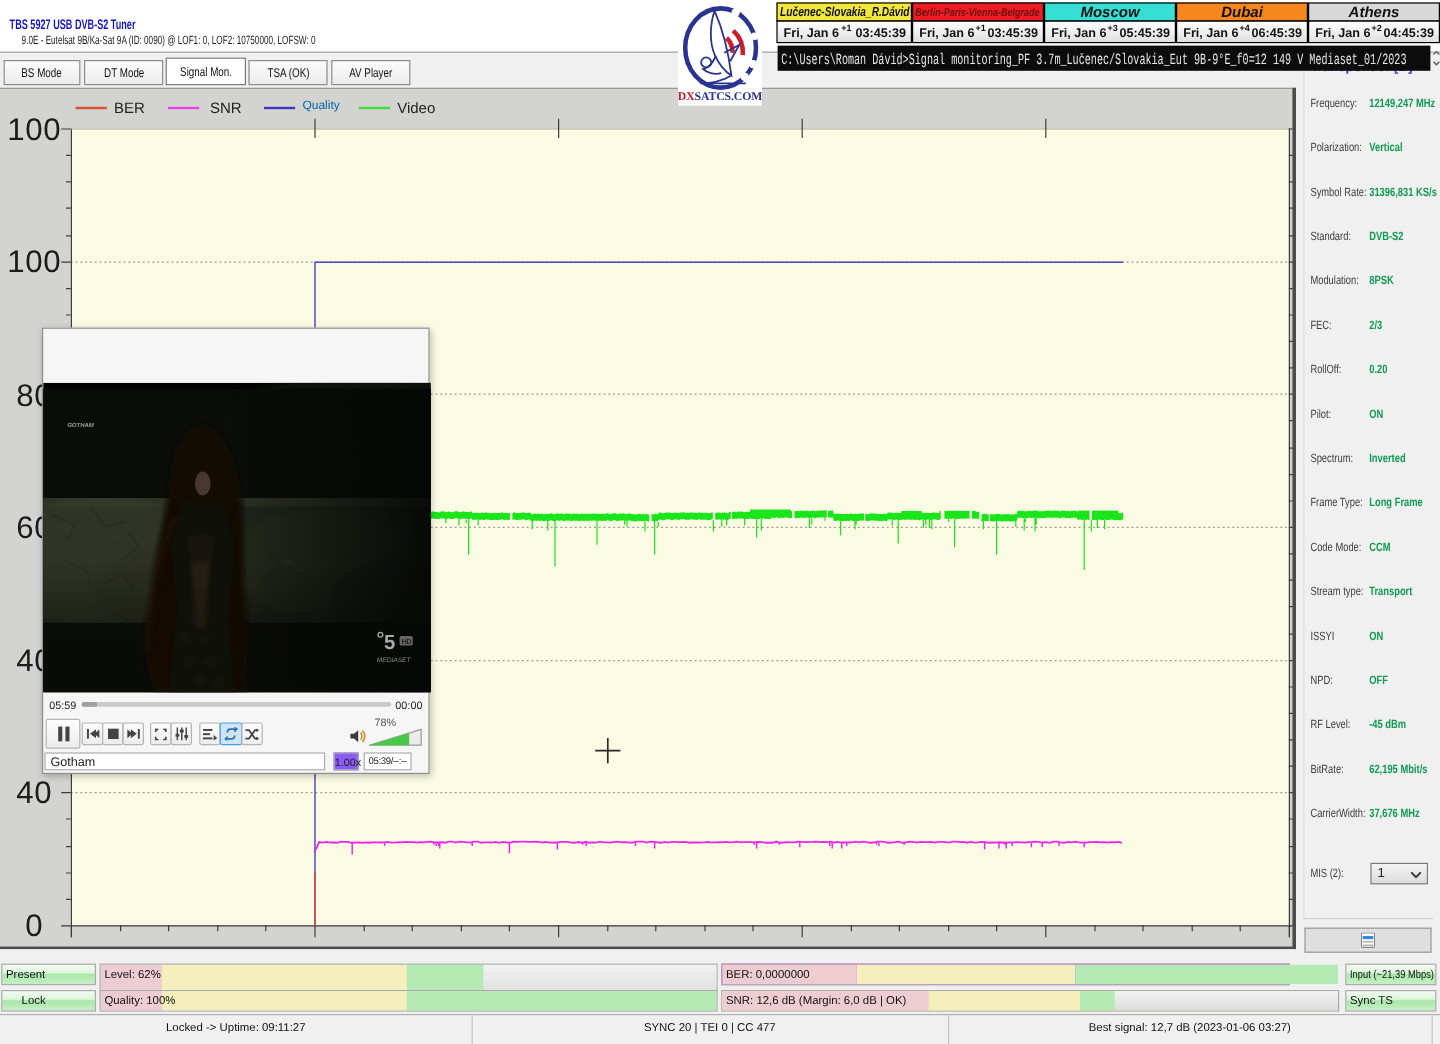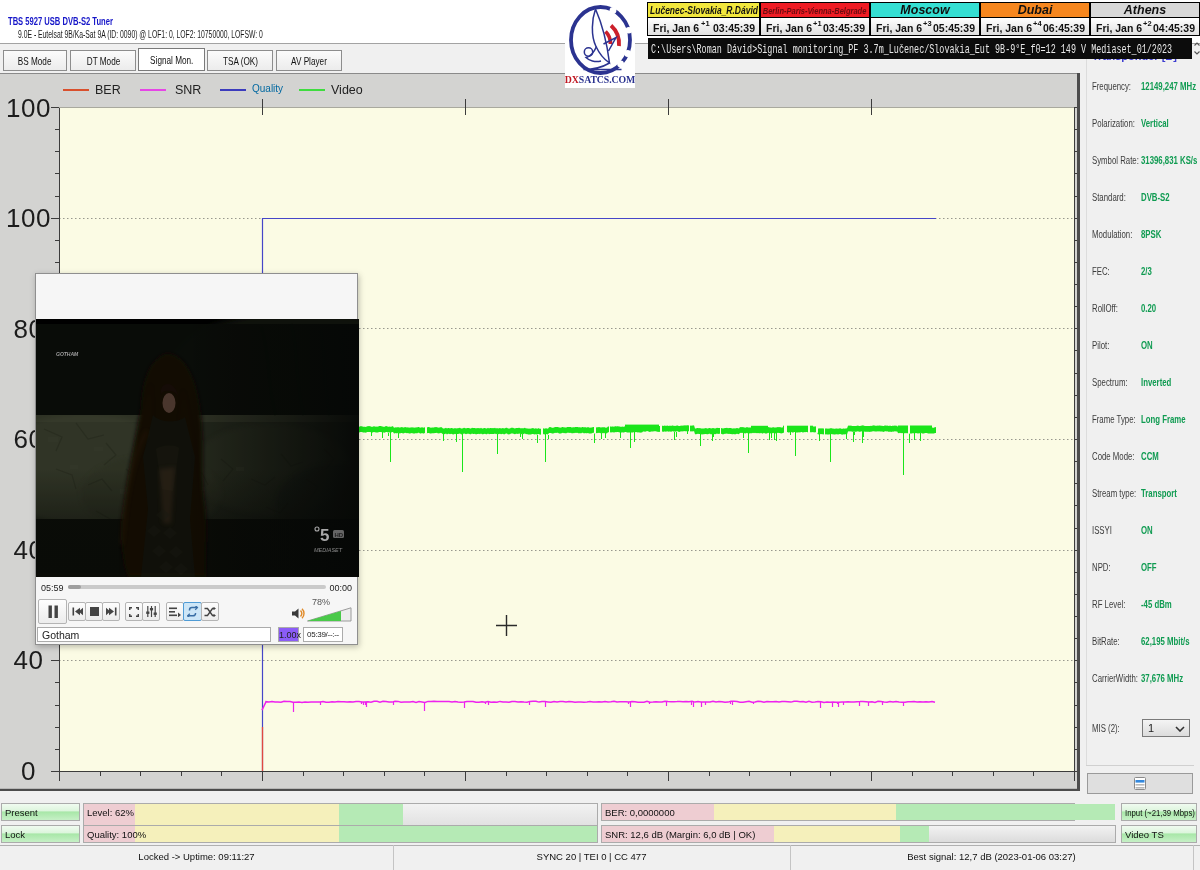--- a/index.html
+++ b/index.html
@@ -198,21 +198,21 @@
  <path d="M44.5 63 C37 67.5 27 69.5 18.5 69.5 L56.5 69.5"></path>
 </g>
 <circle cx="23.5" cy="52" r="4.2" fill="none" stroke="#2b3390" stroke-width="1.5"></circle>
 <text x="35" y="83" text-anchor="middle" font-family="Liberation Serif, serif" font-size="9.8" font-weight="bold" letter-spacing="-0.1"><tspan fill="#c01722">DX</tspan><tspan fill="#2b3390">SATCS.COM</tspan></text>
 </svg></div>
 
 <div style="position:absolute;left:1px;top:803px;width:79px;height:18px;border:1px solid #ababab;box-sizing:border-box;background:linear-gradient(#f0fbf0 0%,#ddf5dd 42%,#a8e7a8 50%,#c6f0c6 100%)">
     <span style="position:absolute;left:3px;top:2.5px;font-size:9.5px;color:#111;white-space:nowrap">Present</span>
   </div>
 <div style="position:absolute;left:1px;top:825px;width:79px;height:18px;border:1px solid #ababab;box-sizing:border-box;background:linear-gradient(#f0fbf0 0%,#ddf5dd 42%,#a8e7a8 50%,#c6f0c6 100%)">
-    <span style="position:absolute;left:3px;top:2.5px;font-size:9.5px;color:#111;white-space:nowrap">Lock</span>
+    <span style="position:absolute;left:16px;top:2.5px;font-size:9.5px;color:#111;white-space:nowrap">Lock</span>
   </div>
 <div style="position:absolute;left:83px;top:803px;width:515px;height:30px;border:1px solid #ababab;box-sizing:border-box;background:#eee">
     <div style="position:absolute;left:0px;top:0;width:51px;height:100%;background:#eecdd2"></div>
     <div style="position:absolute;left:51px;top:0;width:204px;height:100%;background:#f5f0bb"></div>
     <div style="position:absolute;left:255px;top:0;width:64px;height:100%;background:#b5eab5"></div>
     <div style="position:absolute;left:319px;top:0;width:194px;height:100%;background:linear-gradient(#f2f2f2,#dcdcdc)"></div>
     <span style="position:absolute;left:3px;top:2.5px;font-size:9.5px;color:#111;white-space:nowrap">Level: 62%</span>
   </div>
 <div style="position:absolute;left:83px;top:825px;width:515px;height:18px;border:1px solid #ababab;box-sizing:border-box;background:#eee">
     <div style="position:absolute;left:0px;top:0;width:51px;height:100%;background:#eecdd2"></div>
@@ -230,21 +230,21 @@
     <div style="position:absolute;left:0px;top:0;width:172px;height:100%;background:#eecdd2"></div>
     <div style="position:absolute;left:172px;top:0;width:126px;height:100%;background:#f5f0bb"></div>
     <div style="position:absolute;left:298px;top:0;width:29px;height:100%;background:#b5eab5"></div>
     <div style="position:absolute;left:327px;top:0;width:186px;height:100%;background:linear-gradient(#f2f2f2,#dcdcdc)"></div>
     <span style="position:absolute;left:3px;top:2.5px;font-size:9.5px;color:#111;white-space:nowrap">SNR: 12,6 dB (Margin: 6,0 dB | OK)</span>
   </div>
 <div style="position:absolute;left:1121px;top:803px;width:76px;height:18px;border:1px solid #ababab;box-sizing:border-box;background:linear-gradient(#f0fbf0 0%,#ddf5dd 42%,#a8e7a8 50%,#c6f0c6 100%)">
     <span style="position:absolute;left:3px;top:2.5px;font-size:9.5px;color:#111;white-space:nowrap"><span style="display:inline-block;transform:scaleX(0.82);transform-origin:0 0;white-space:nowrap">Input (~21,39 Mbps)</span></span>
   </div>
 <div style="position:absolute;left:1121px;top:825px;width:76px;height:18px;border:1px solid #ababab;box-sizing:border-box;background:linear-gradient(#f0fbf0 0%,#ddf5dd 42%,#a8e7a8 50%,#c6f0c6 100%)">
-    <span style="position:absolute;left:3px;top:2.5px;font-size:9.5px;color:#111;white-space:nowrap">Video TS</span>
+    <span style="position:absolute;left:3px;top:2.5px;font-size:9.5px;color:#111;white-space:nowrap">Sync TS</span>
   </div>
 
 <div class="abs" style="left:0;top:845px;width:1200px;height:25px;background:#f0f0f0;border-top:1px solid #b0b0b0;box-sizing:border-box"></div>
 <div class="abs" style="left:0;top:851px;width:393px;text-align:center;font-size:9.5px;color:#111">Locked -&gt; Uptime: 09:11:27</div>
 <div class="abs" style="left:393px;top:845px;width:1px;height:25px;background:#c4c4c4"></div>
 <div class="abs" style="left:393px;top:851px;width:397px;text-align:center;font-size:9.5px;color:#111">SYNC 20 | TEI 0 | CC 477</div>
 <div class="abs" style="left:790px;top:845px;width:1px;height:25px;background:#c4c4c4"></div>
 <div class="abs" style="left:790px;top:851px;width:403px;text-align:center;font-size:9.5px;color:#111">Best signal: 12,7 dB (2023-01-06 03:27)</div>
 <div class="abs" style="left:1193px;top:845px;width:1px;height:25px;background:#c4c4c4"></div>
 

